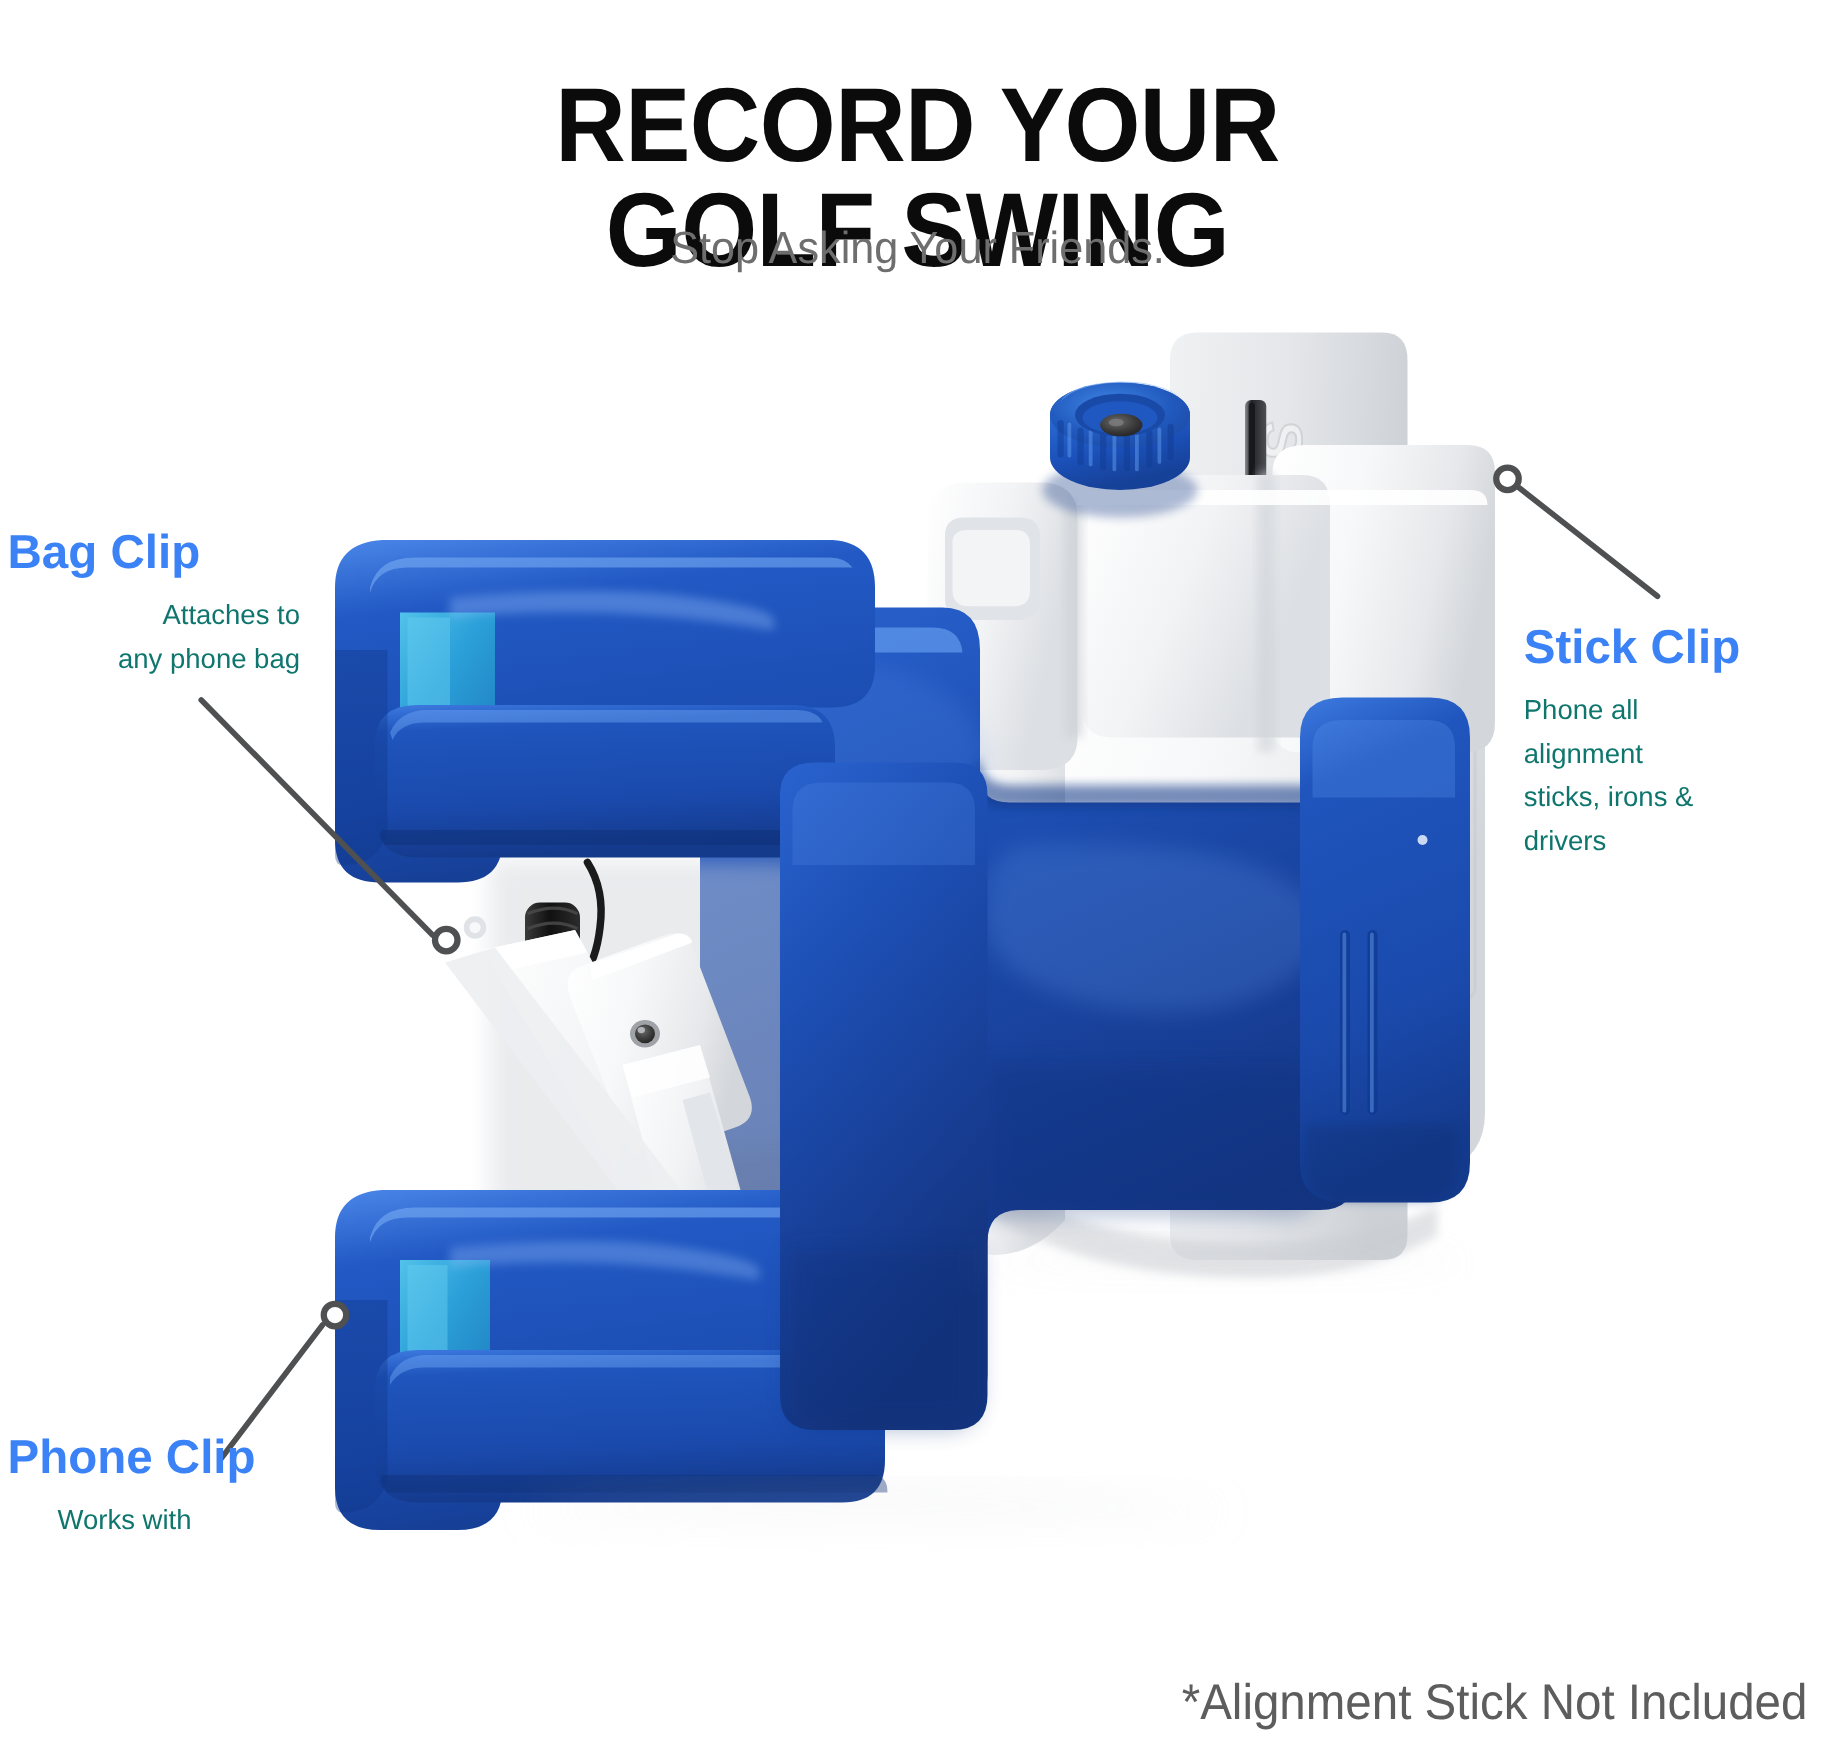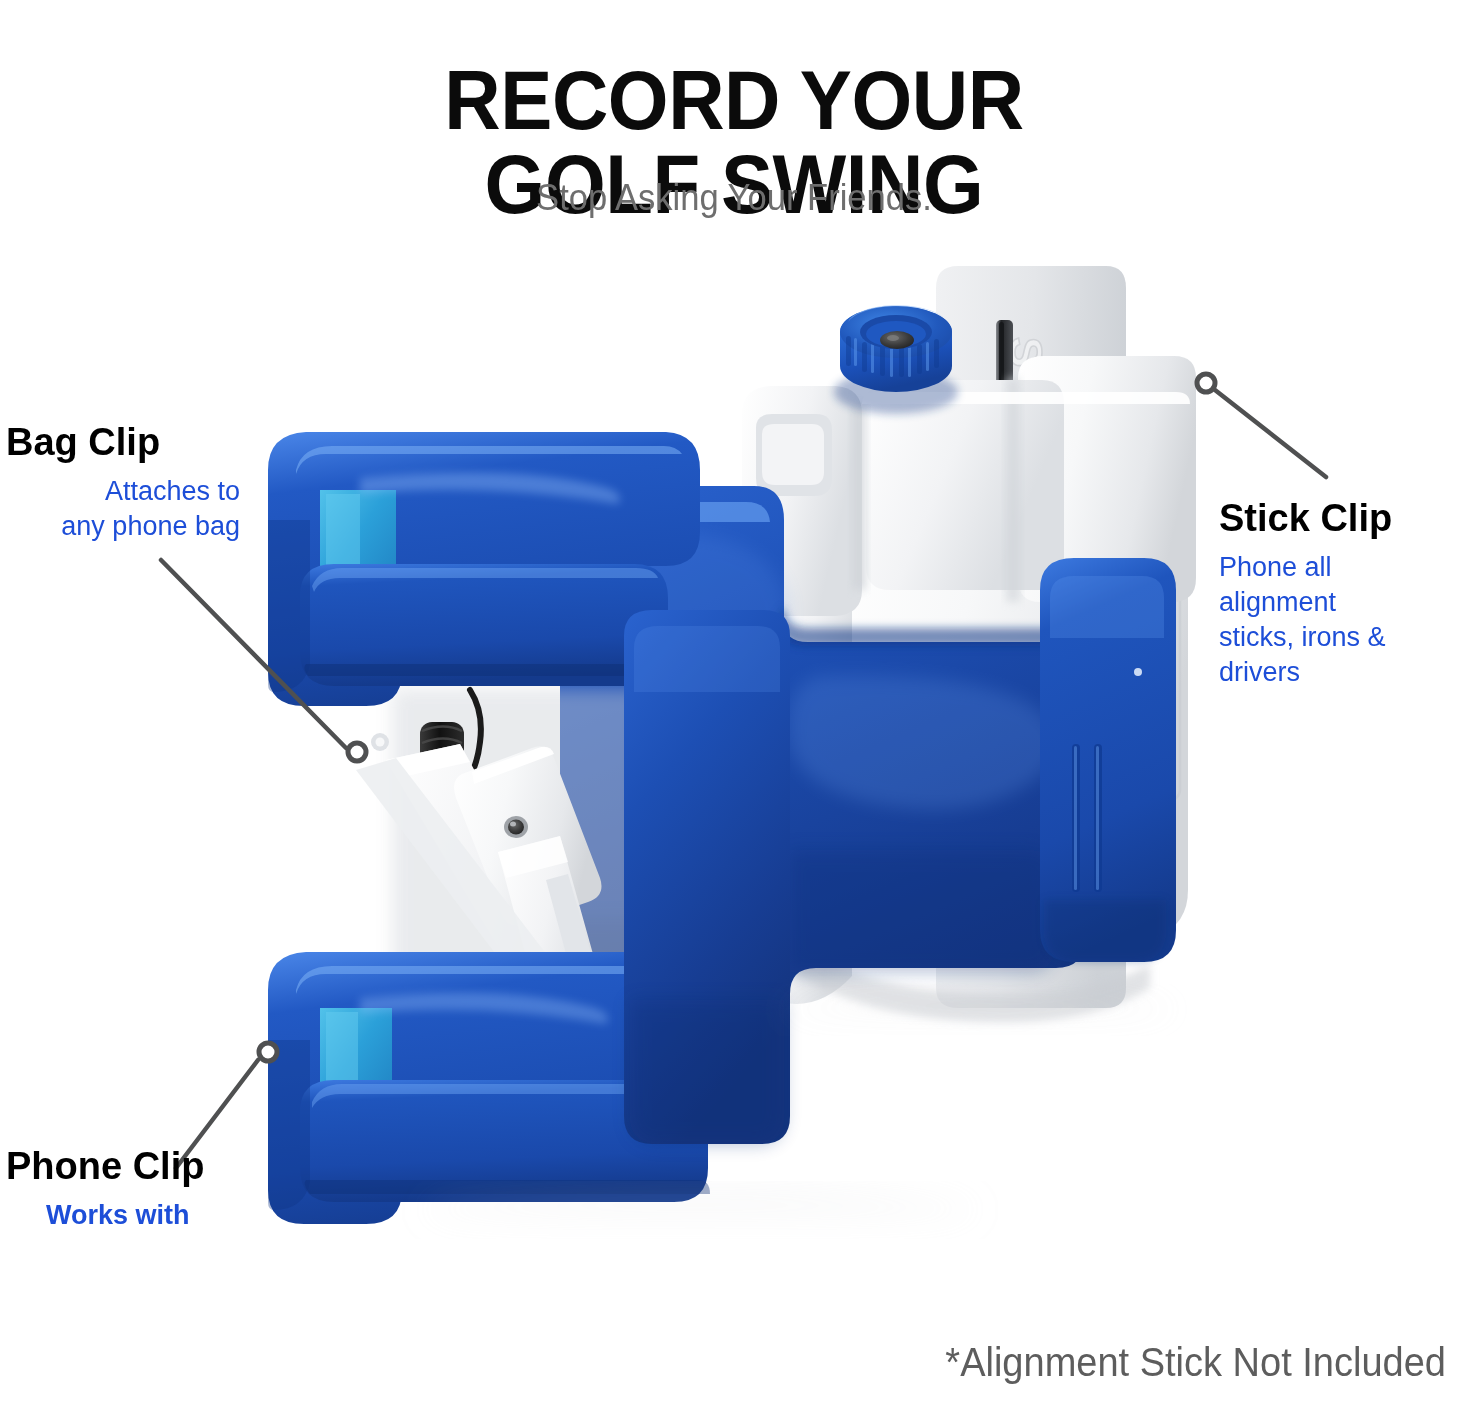--- a/index.html
+++ b/index.html
@@ -48,35 +48,35 @@
     transform: scaleX(0.96);
     transform-origin: 50% 0;
   }
 
   
   .callout { position: absolute; }
   .callout .c-title {
     font-weight: bold;
     font-size: 38px;
     line-height: 44px;
-    color: #000000;
+    color: #3b82f6;
     white-space: nowrap;
   }
   .callout .c-body {
-    font-size: 27px;
+    font-size: 22px;
     line-height: 35px;
-    color: #1d4ed8;
+    color: #0f766e;
     margin-top: 10px;
   }
 
   #callout-bag      { left: 6px;   top: 420px;  width: 330px; text-align: left; }
   #callout-bag .c-body   { text-align: right; padding-right: 96px; }
 
   #callout-phone    { left: 6px;   top: 1144px; width: 340px; text-align: left; }
-  #callout-phone .c-body { text-align: left; padding-left: 40px; font-weight: bold; }
+  #callout-phone .c-body { text-align: left; padding-left: 40px; }
 
   #callout-stick    { left: 1219px; top: 496px; width: 215px; text-align: left; }
   #callout-stick .c-body { text-align: left; }
 
   
   .footnote {
     position: absolute;
     right: 22px;
     bottom: 18px;
     font-family: "Liberation Sans Narrow", "Liberation Sans", sans-serif;

